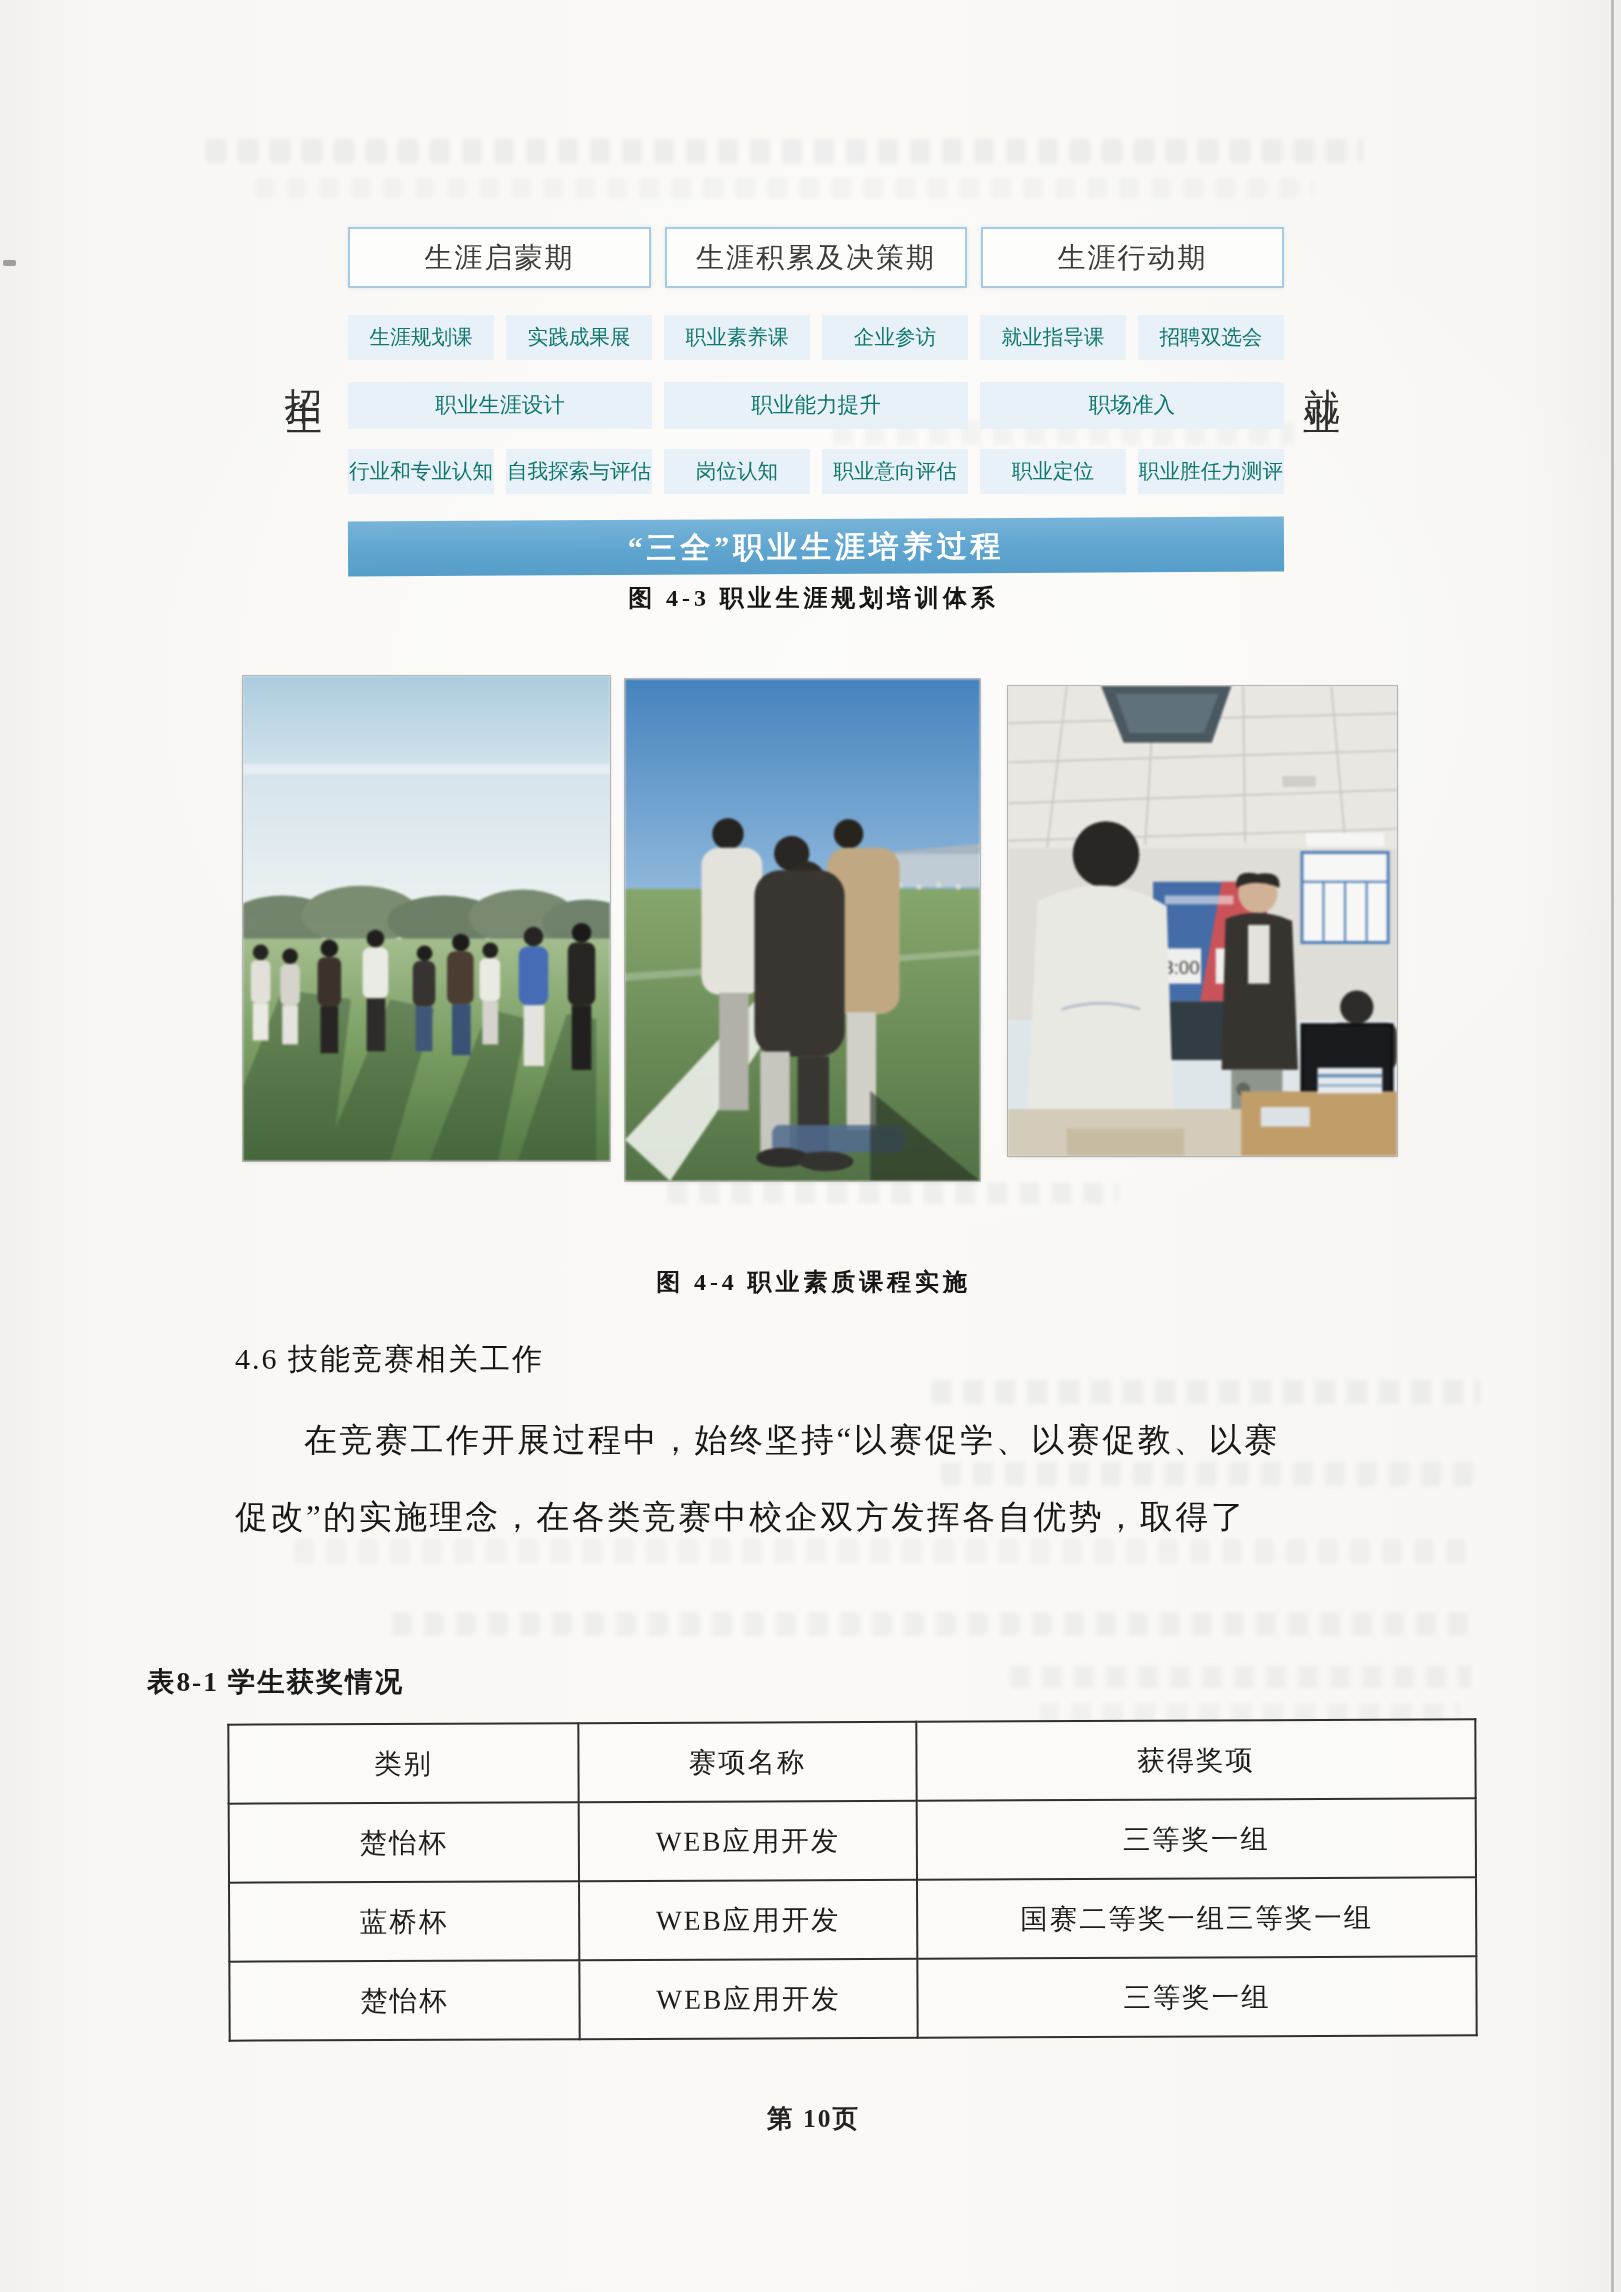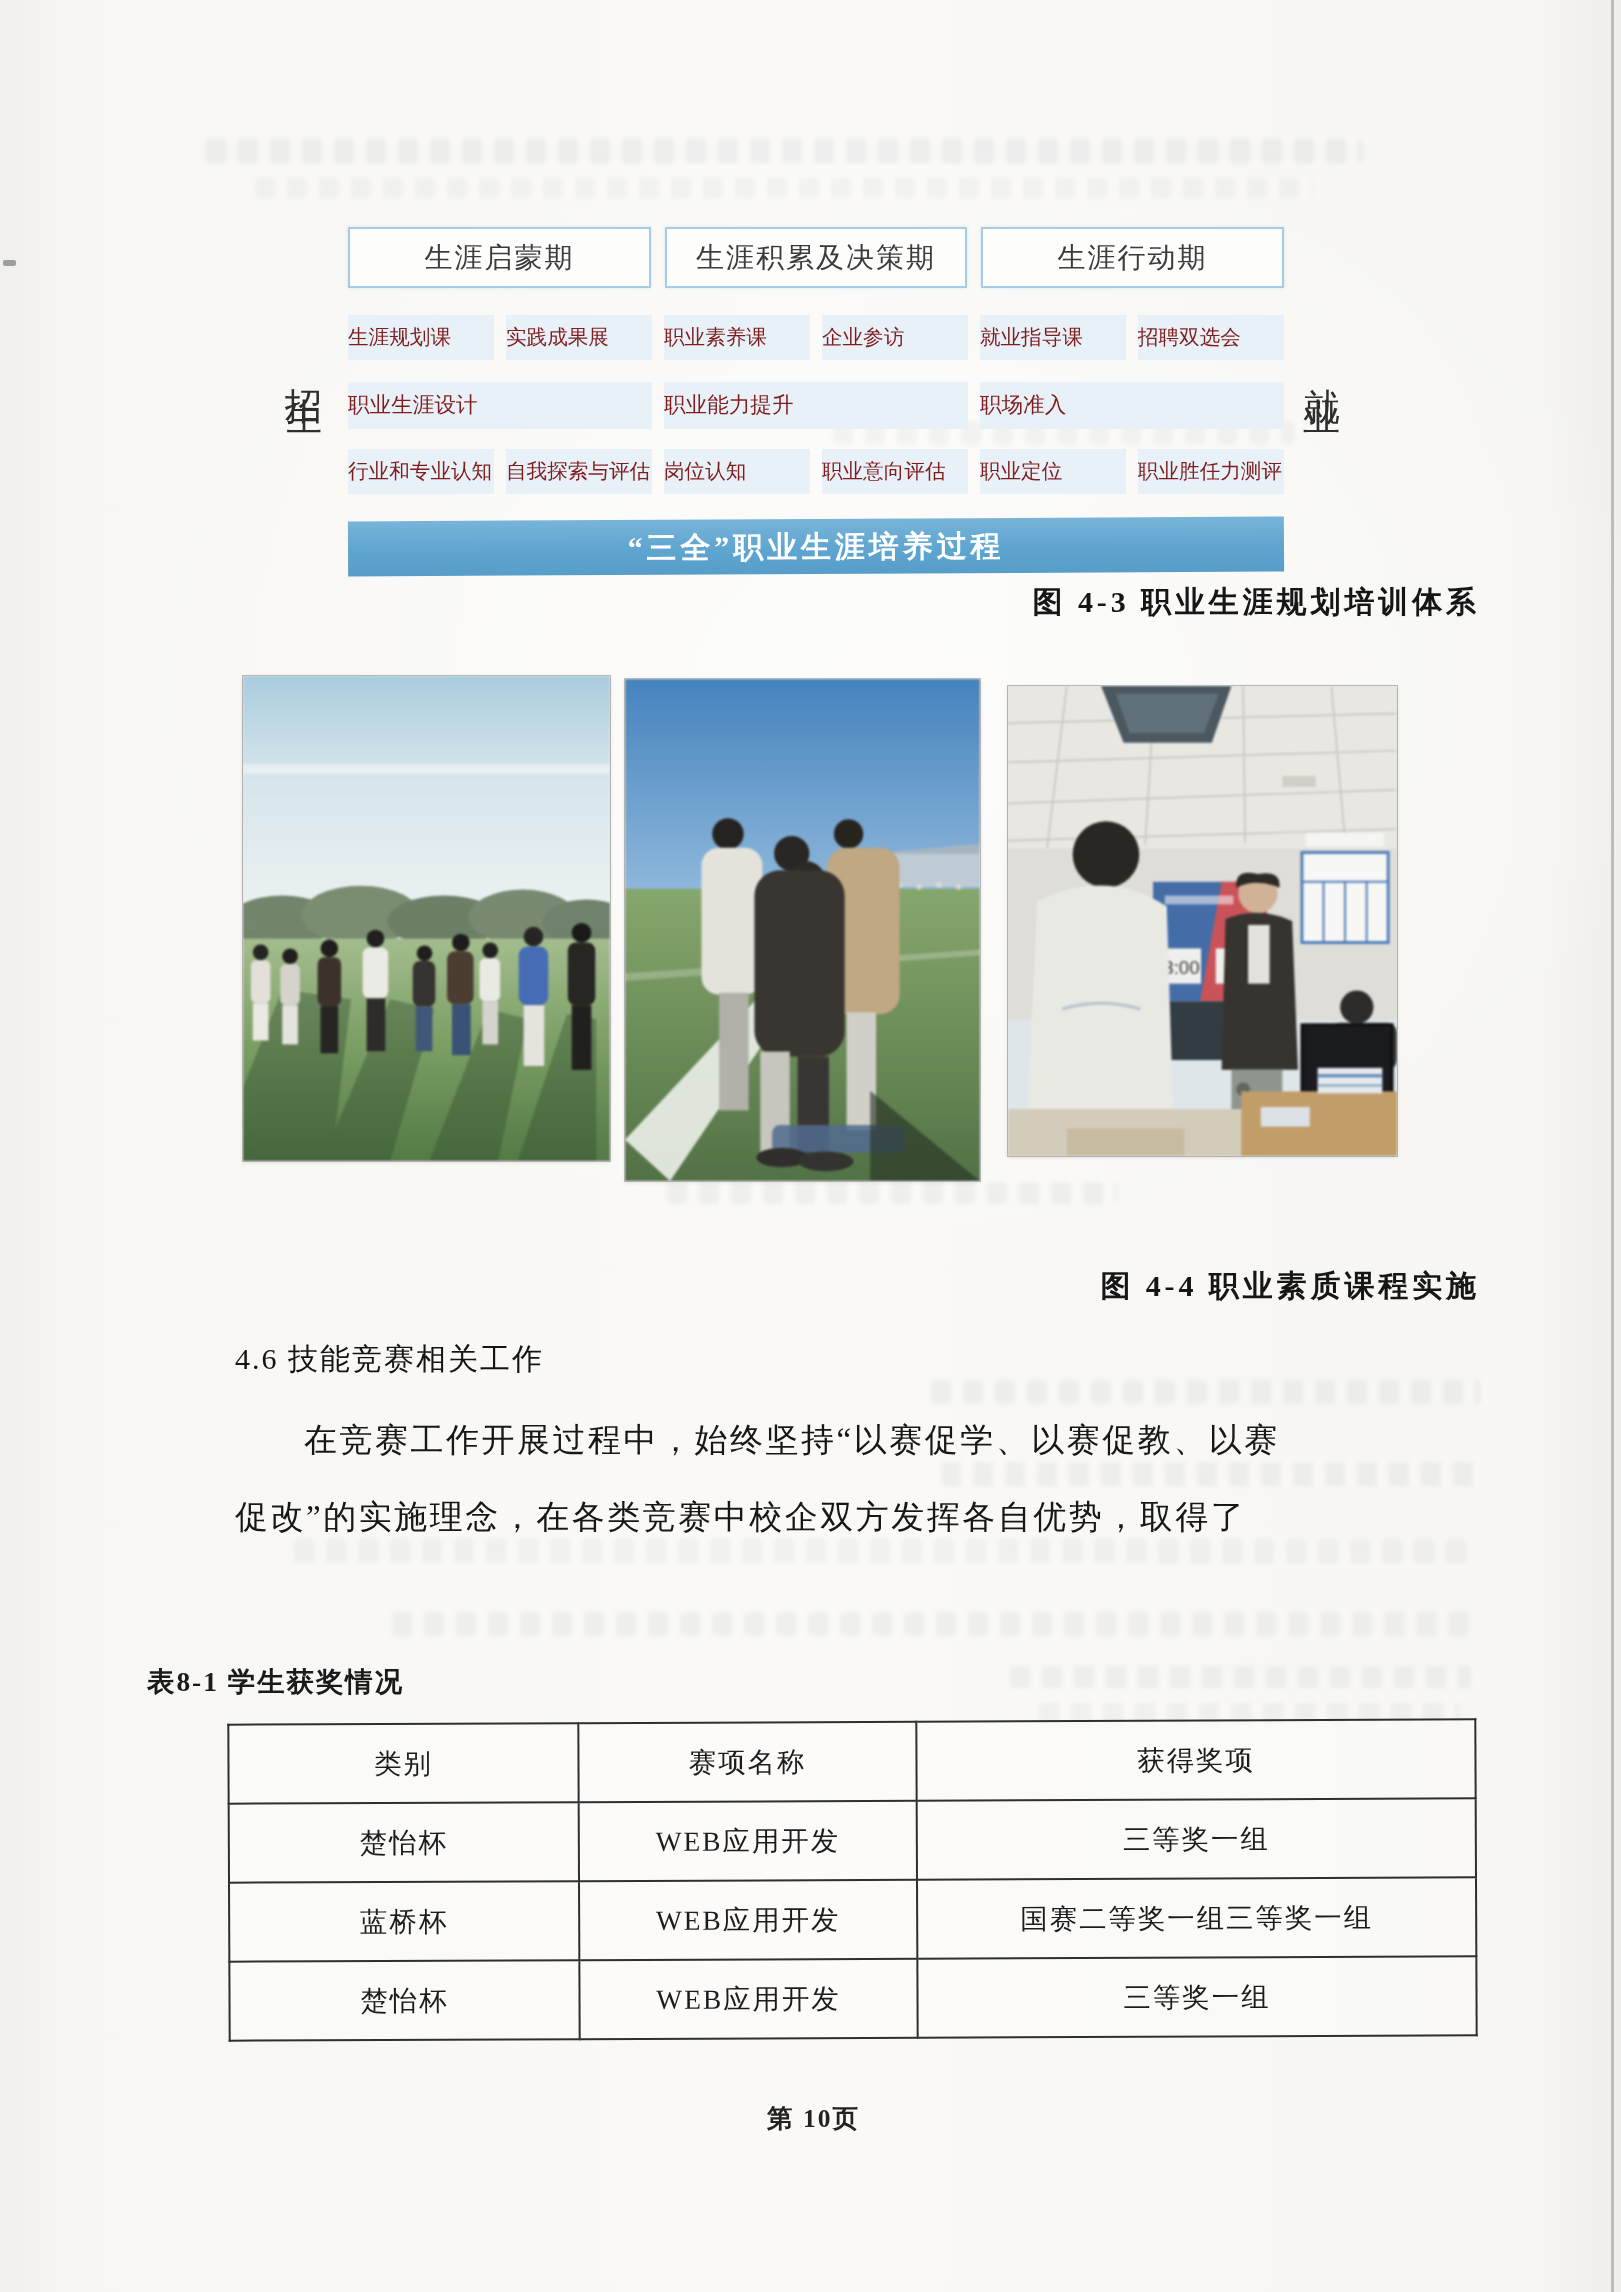--- a/index.html
+++ b/index.html
@@ -22,31 +22,31 @@
   
   .fig43{position:absolute;left:348px;top:227px;width:936px;}
   .stage-row{display:flex;gap:13.7px;}
   .stage-box{flex:1;height:57px;line-height:57px;text-align:center;
     background:#fdfdfc;border:2px solid #a6cbe5;color:#3b3b3b;
     font-size:28px;letter-spacing:2px;box-shadow:0 0 3.9px rgba(160,200,230,.35);}
   .course-row{display:flex;gap:11.8px;}
   .course-row.r1{margin-top:27.4px;}
   .course-row.r2{margin-top:19.6px;}
   .course-row.r3{margin-top:21.6px;}
-  .course-cell{flex:1;height:45px;line-height:45px;
-    background:#e9f1f8;color:#7f1d1d;font-size:20.6px;white-space:nowrap;overflow:hidden;}
+  .course-cell{flex:1;height:45px;line-height:45px;text-align:center;
+    background:#e9f1f8;color:#0f766e;font-size:20.6px;white-space:nowrap;overflow:hidden;}
   .course-row.r3 .course-cell{height:47px;line-height:47px;font-size:21.6px;}
   .banner{margin-top:25.5px;height:55px;line-height:55px;text-align:center;
     background:linear-gradient(180deg,#78b4d9 0%,#5ea5d0 55%,#569dc9 100%);
     color:#ffffff;font-size:30px;font-weight:bold;letter-spacing:3.9px;
     transform:rotate(-0.3deg);}
   .side-label{position:absolute;writing-mode:vertical-rl;text-orientation:upright;
     font-size:37px;color:#2e2e2e;letter-spacing:9.8px;font-family:"Liberation Sans",sans-serif;}
-  .fig-caption{position:absolute;left:147px;width:1333px;text-align:right;
-    font-size:30px;font-weight:600;letter-spacing:3.9px;color:#161616;}
+  .fig-caption{position:absolute;left:147px;width:1333px;text-align:center;
+    font-size:24px;font-weight:600;letter-spacing:3.9px;color:#161616;}
   
   .photo{position:absolute;overflow:hidden;background:#dfe6ea;
     box-shadow:0 0 0 1px rgba(110,110,110,.45), 0 1px 3.9px rgba(0,0,0,.15);}
   .photo svg{display:block;filter:blur(1px) saturate(.9) contrast(.96);}
   
   .section-heading{position:absolute;left:235px;top:1339px;
     font-size:30px;font-weight:400;letter-spacing:2px;color:#141414;}
   .para{position:absolute;left:235px;top:1402px;width:1137px;
     font-size:33px;line-height:77px;letter-spacing:2.5px;color:#171717;}
   .para .line{display:block;white-space:nowrap;}

